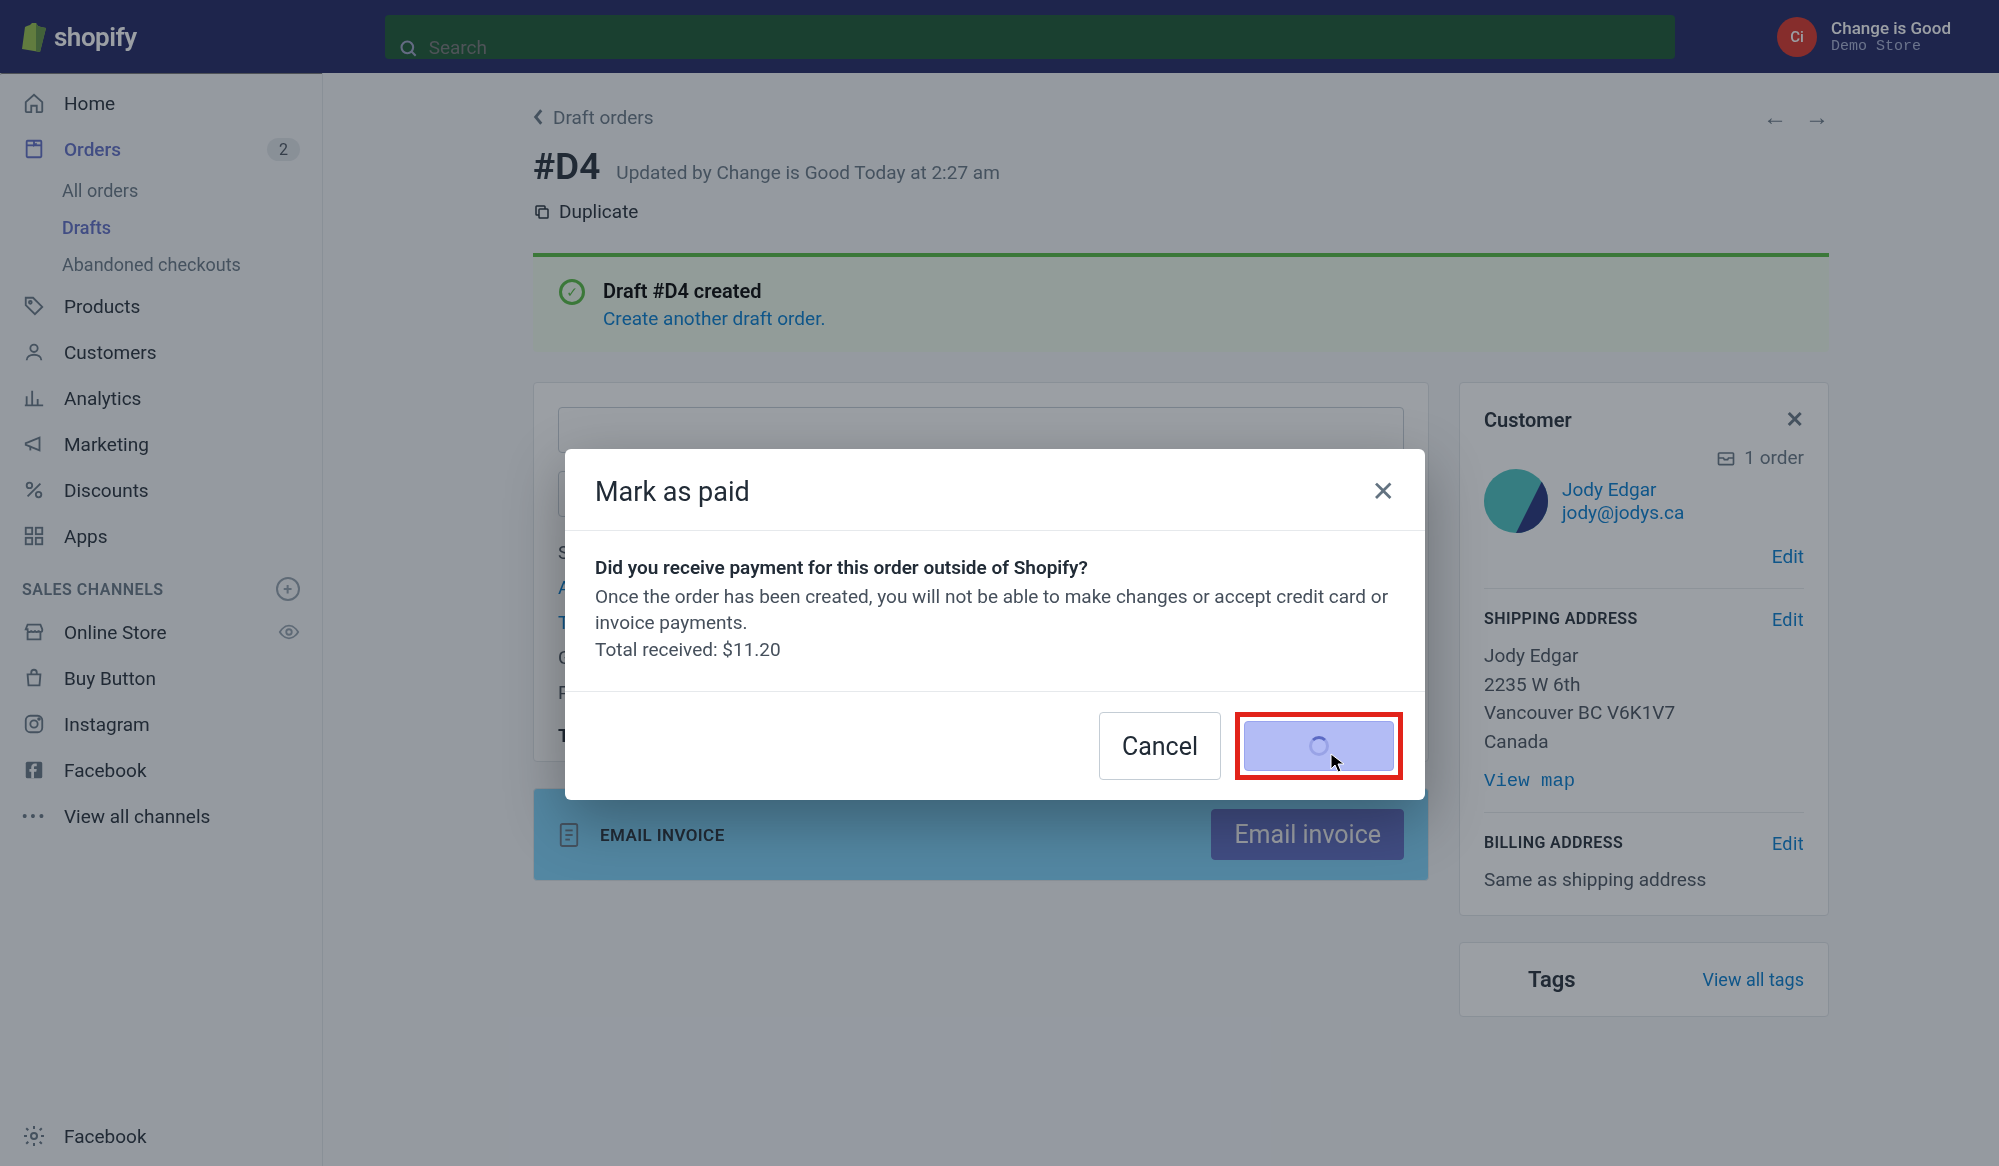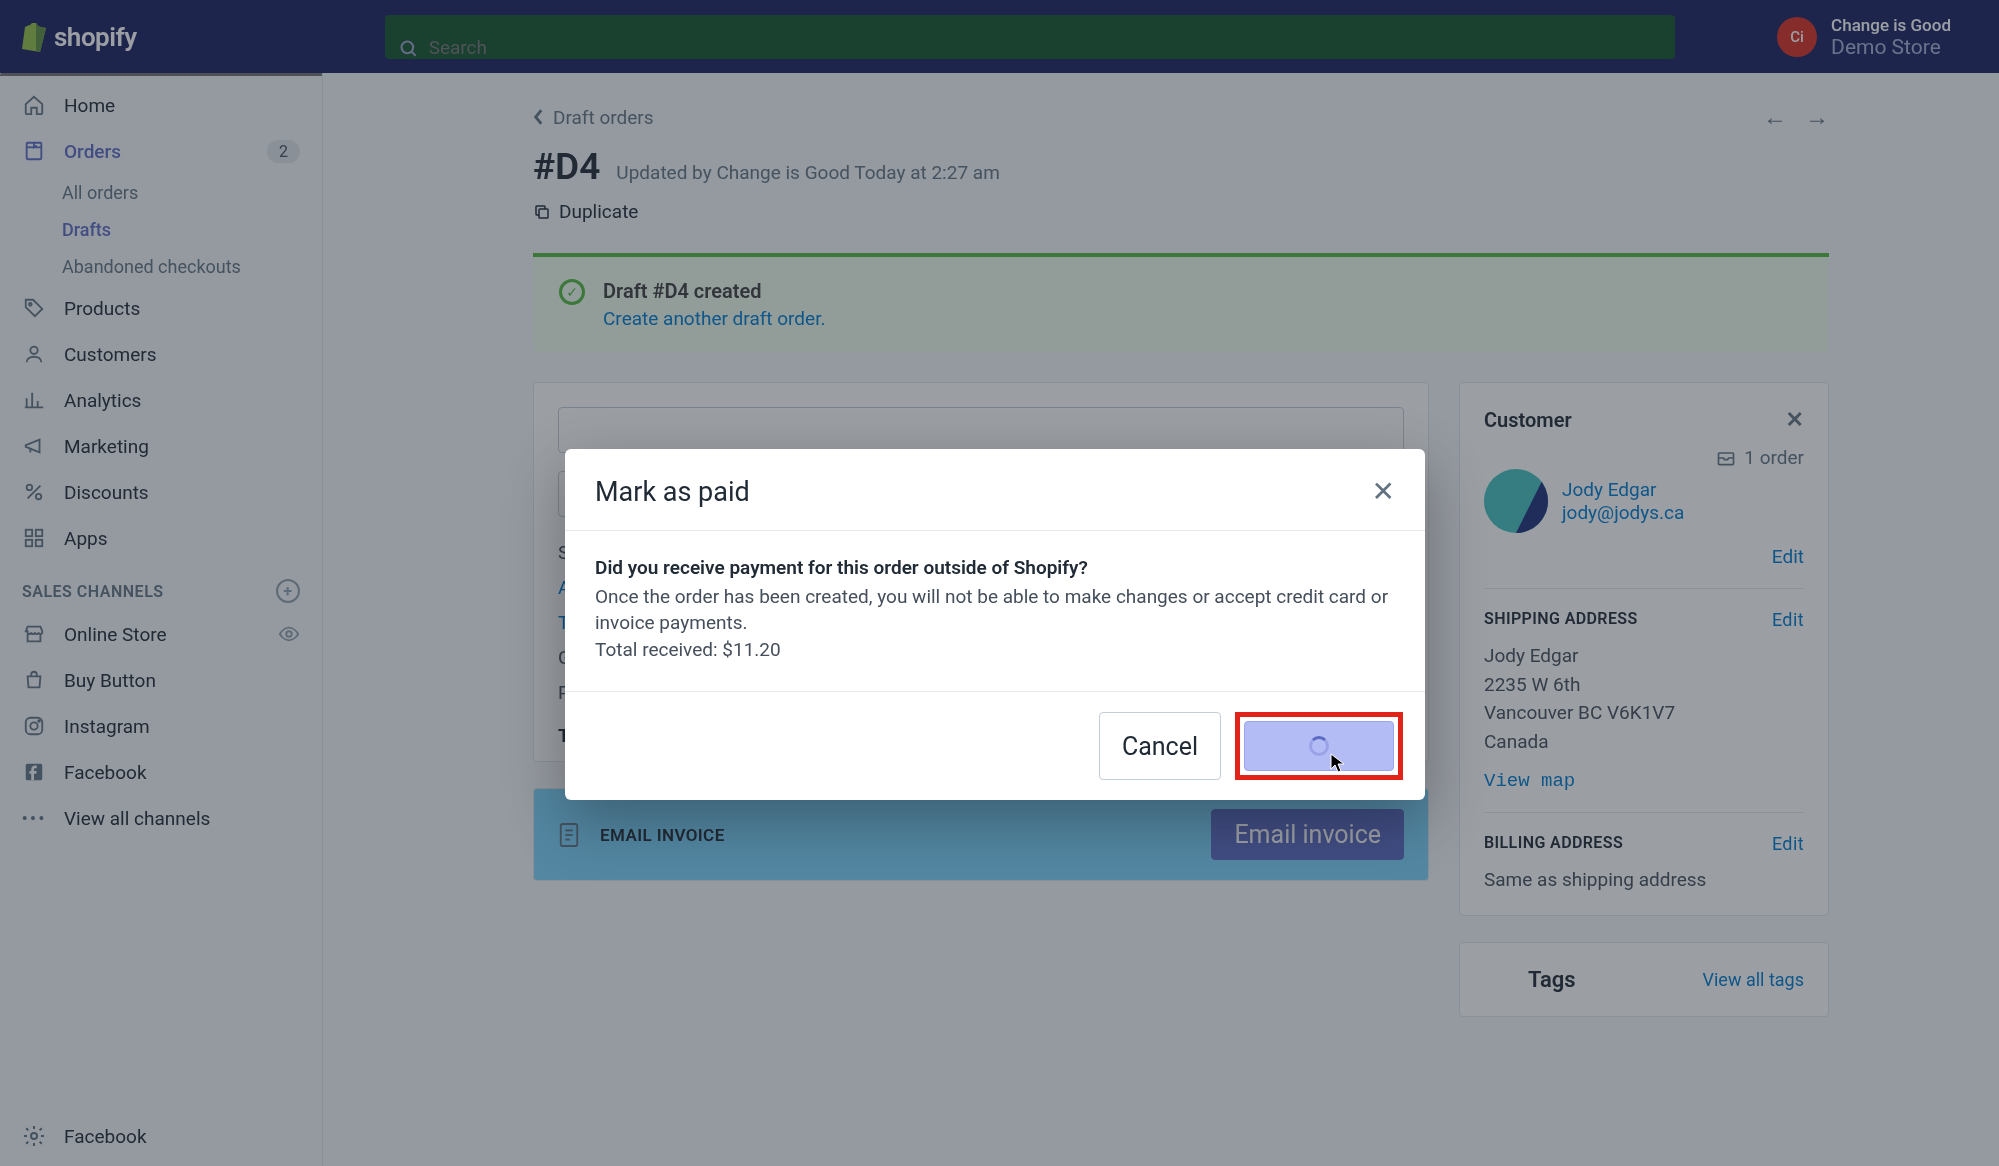--- a/index.html
+++ b/index.html
@@ -8,23 +8,23 @@
 .logo { display:flex; align-items:center; gap:8px; }
 .logo-icon { width:28px; height:32px; }
 .logo-text { color:#fff; font-size:26px; font-weight:600; letter-spacing:-0.5px; }
 .search-wrap { flex:1; max-width:1290px; margin-left:220px; }
 .search-box { background:#14532d; border-radius:4px; height:44px; display:flex; align-items:flex-end; padding:0 14px; gap:10px; width:100%; }
 .search-box input { background:transparent; border:0; color:#9ca0c4; font-size:19px; outline:0; flex:1; }
 .search-icon { color:#9ca0c4; }
 .user-block { display:flex; align-items:center; gap:14px; margin-left:auto; padding-right:30px; }
 .avatar { width:40px; height:40px; border-radius:50%; background:#d93025; color:#fff; display:flex; align-items:center; justify-content:center; font-size:15px; font-weight:500; }
 .user-text .n { color:#fff; font-size:17px; font-weight:500; }
-.user-text .s { color:#a8b0d3; font-size:21px; }
+.user-text .s { color:#a8b0d3; font-size:15px;font-family:Liberation Mono, monospace; }
 .sidebar { position:absolute; left:0; top:73px; width:323px; bottom:0; background:#f4f6f8; border-right:1px solid #dfe3e8; }
-.side-inner { padding-top:6px; border-top:3px solid #737373; border-top-left-radius:2px; }
+.side-inner { padding-top:6px; border-top:1px solid #737373; border-top-left-radius:2px; }
 .nav-item { display:flex; align-items:center; padding:11px 22px; gap:18px; color:#212b36; font-size:19px; cursor:pointer; position:relative; }
 .nav-item .ico { width:24px; height:24px; display:flex; align-items:center; justify-content:center; color:#637381; }
 .nav-item .lbl { flex:1; }
 .nav-item.active .lbl { color:#5c6ac4; font-weight:500; }
 .nav-item.active .ico { color:#5c6ac4; }
 .nav-item .badge { background:#dfe3e8; border-radius:12px; padding:2px 12px; font-size:16px; color:#454f5b; }
 .nav-sub { padding-left:62px; font-size:18px; color:#637381; padding-top:8px; padding-bottom:8px; cursor:pointer; }
 .nav-sub.cur { color:#5c6ac4; font-weight:500; }
 .section-hdr { display:flex; align-items:center; justify-content:space-between; padding:18px 22px 8px; color:#637381; font-size:16px; font-weight:600; letter-spacing:0.5px; }
 .section-hdr .plus { width:24px; height:24px; border:2px solid #919eab; border-radius:50%; display:flex; align-items:center; justify-content:center; font-size:16px; color:#919eab; }
@@ -33,21 +33,21 @@
 .breadcrumb { display:flex; align-items:center; justify-content:space-between; }
 .bc-left { display:flex; align-items:center; gap:8px; color:#637381; font-size:19px; cursor:pointer; }
 .bc-arrows { display:flex; gap:18px; }
 .bc-arrows .ar { color:#637381; font-size:24px; cursor:pointer; }
 .title-row { display:flex; align-items:baseline; gap:16px; margin-top:14px; }
 .title-row h1 { font-size:37px; font-weight:600; color:#212b36; }
 .title-row .sub { color:#637381; font-size:19px; }
 .dup-row { margin-top:12px; display:flex; align-items:center; gap:8px; color:#212b36; font-size:19px; cursor:pointer; }
 .banner { margin-top:30px; border-top:4px solid #50b83c; background:#eef9ec; border-radius:0 0 4px 4px; padding:22px 26px; display:flex; gap:18px; align-items:flex-start; }
 .banner .chk { width:26px; height:26px; border:3px solid #50b83c; border-radius:50%; display:flex; align-items:center; justify-content:center; color:#50b83c; font-size:14px; flex-shrink:0; }
-.banner .t1 { font-size:20px; font-weight:600; color:#404040; }
+.banner .t1 { font-size:20px; font-weight:600; color:#000000; }
 .banner .t2 { color:#007ace; font-size:19px; margin-top:4px; cursor:pointer; }
 .layout { display:flex; gap:30px; margin-top:30px; }
 .col-left { flex:1; }
 .col-right { width:370px; }
 .card { background:#fff; border:1px solid #dfe3e8; border-radius:4px; padding:24px; margin-bottom:26px; }
 .card-h { font-size:20px; font-weight:600; color:#212b36; margin-bottom:14px; display:flex; justify-content:space-between; align-items:center; }
 .card-h .x { color:#637381; cursor:pointer; font-size:22px; }
 .input-line { border:1px solid #c4cdd5; border-radius:4px; height:46px; width:100%; padding:0 12px; font-size:18px; margin-bottom:18px; }
 .sum-row { display:flex; justify-content:space-between; font-size:19px; color:#454f5b; padding:6px 0; }
 .sum-row .link { color:#007ace; cursor:pointer; }

